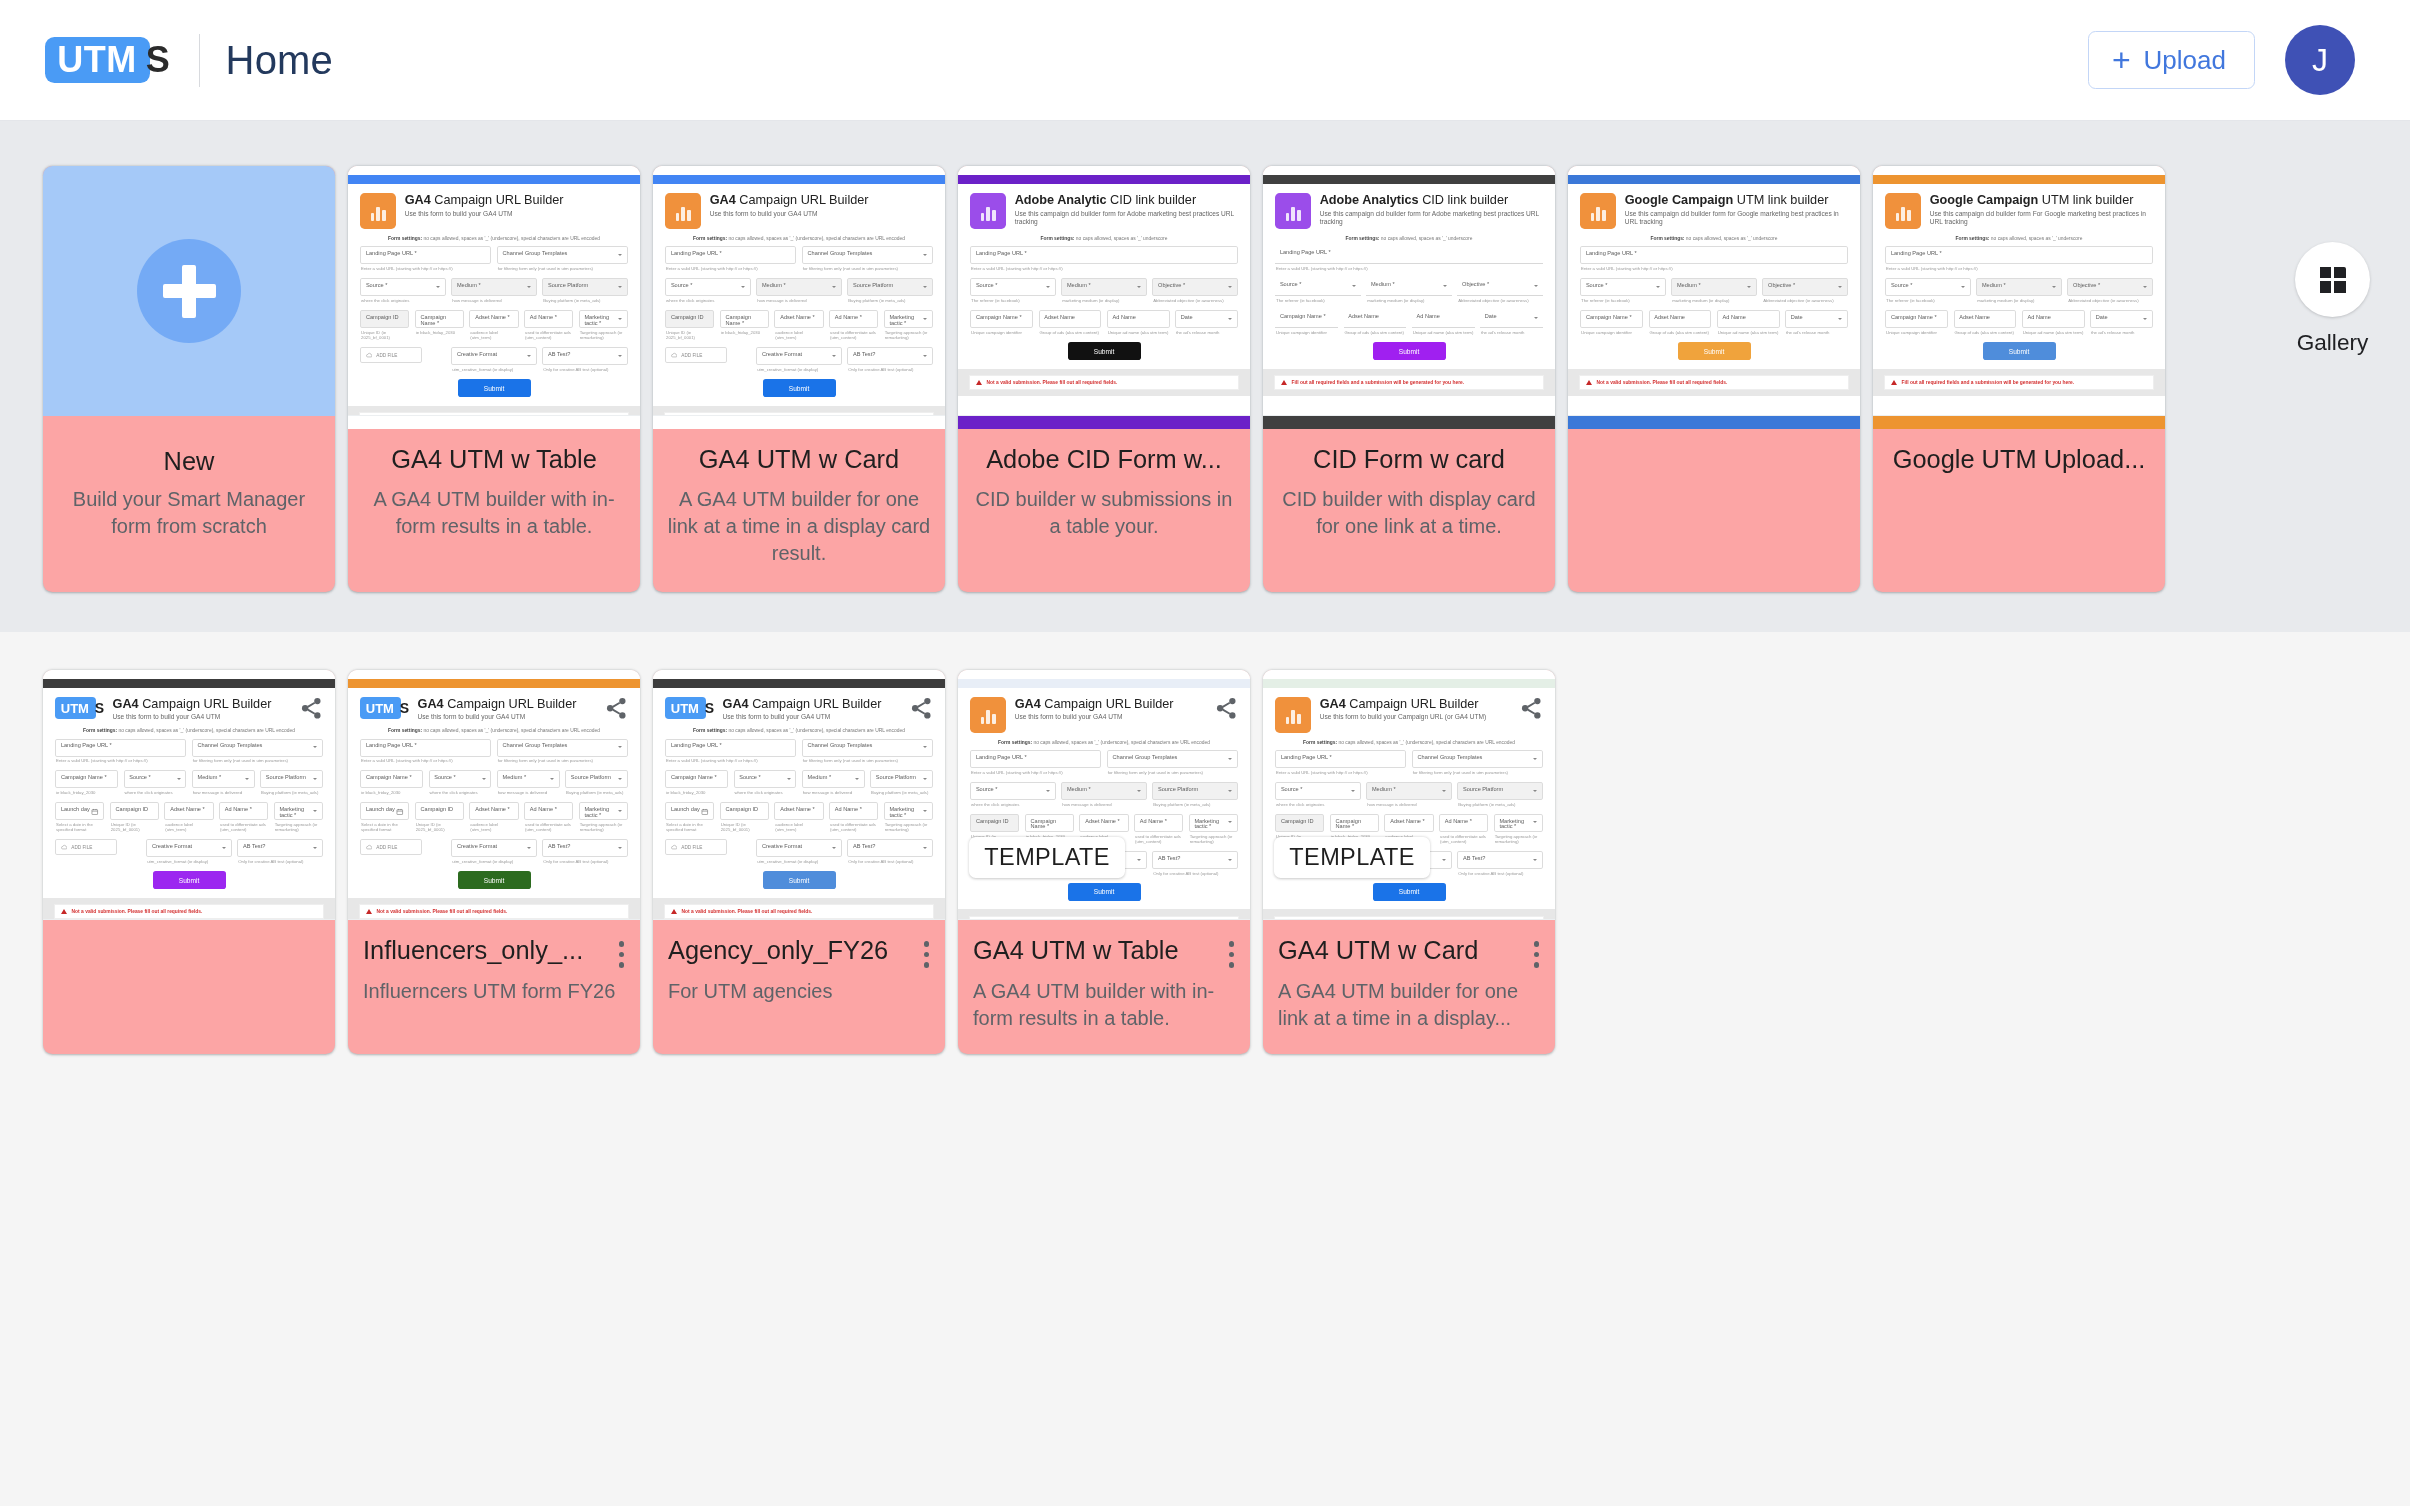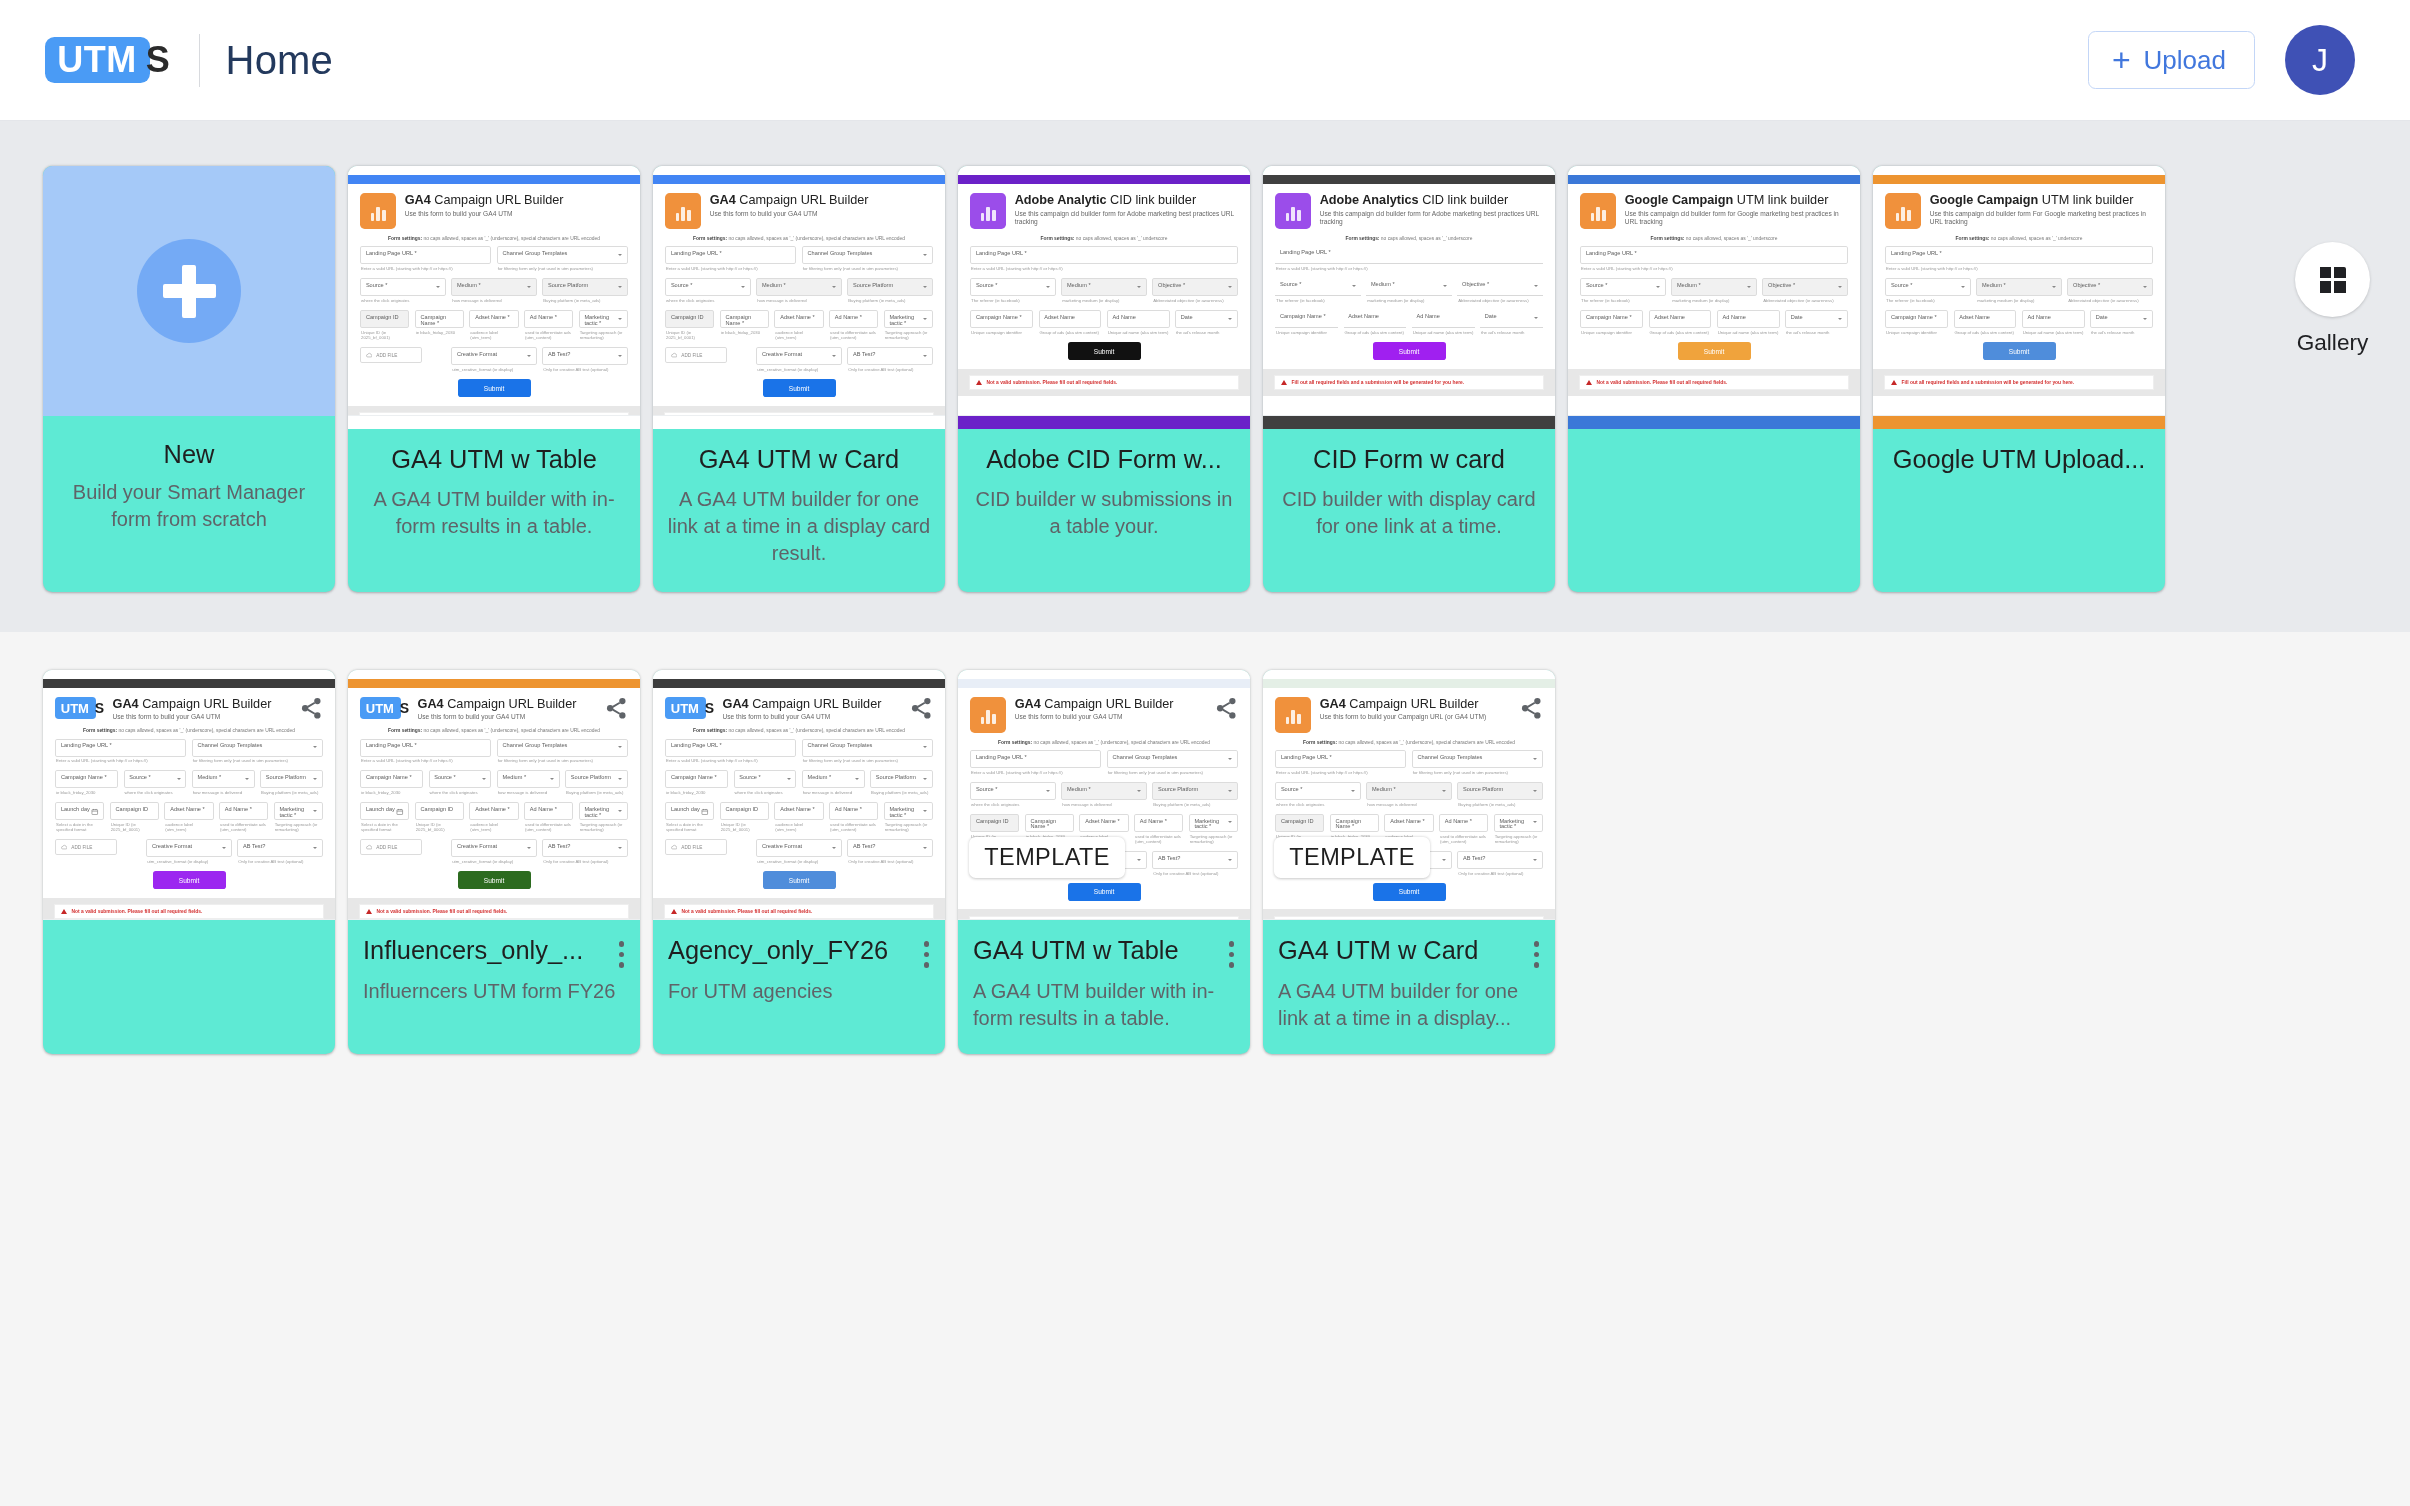--- a/index.html
+++ b/index.html
@@ -68,21 +68,21 @@
     background: #e8eaed;
     padding: 45px 0 40px 0;
     position: relative;
     min-height: 429px;
   }
   .row {
     display: flex; gap: 13px; padding-left: 43px;
   }
   .card {
     width: 292px;
-    background: #5eead4;
+    background: #fca5a5;
     border-radius: 9.4px;
     box-shadow: 0 0.9px 2.8px rgba(60,64,67,0.28), 0 0.9px 1.9px rgba(60,64,67,0.12);
     overflow: hidden;
     cursor: pointer;
     position: relative;
     display: flex; flex-direction: column;
   }
   .card.tall { min-height: 394px; }
 
   
@@ -200,21 +200,21 @@
     width: 104px; height: 104px; border-radius: 50%;
     background: #74aaf5;
     display: flex; align-items: center; justify-content: center;
     position: relative;
   }
   .new-circle::before, .new-circle::after {
     content: ""; position: absolute; background: #ffffff; border-radius: 1.9px;
   }
   .new-circle::before { width: 53px; height: 14px; }
   .new-circle::after { width: 14px; height: 53px; }
-  .new-title { font-size: 25.4px; color: #1f1f1f; margin-top: 9px; }
+  .new-title { font-size: 25.4px; color: #1f1f1f; margin-top: 16px; }
 
   
   .gallery {
     position: absolute; right: 41px; top: 121px;
     display: flex; flex-direction: column; align-items: center;
     cursor: pointer;
   }
   .gallery-circle {
     width: 75px; height: 75px; border-radius: 50%;
     background: #ffffff;

